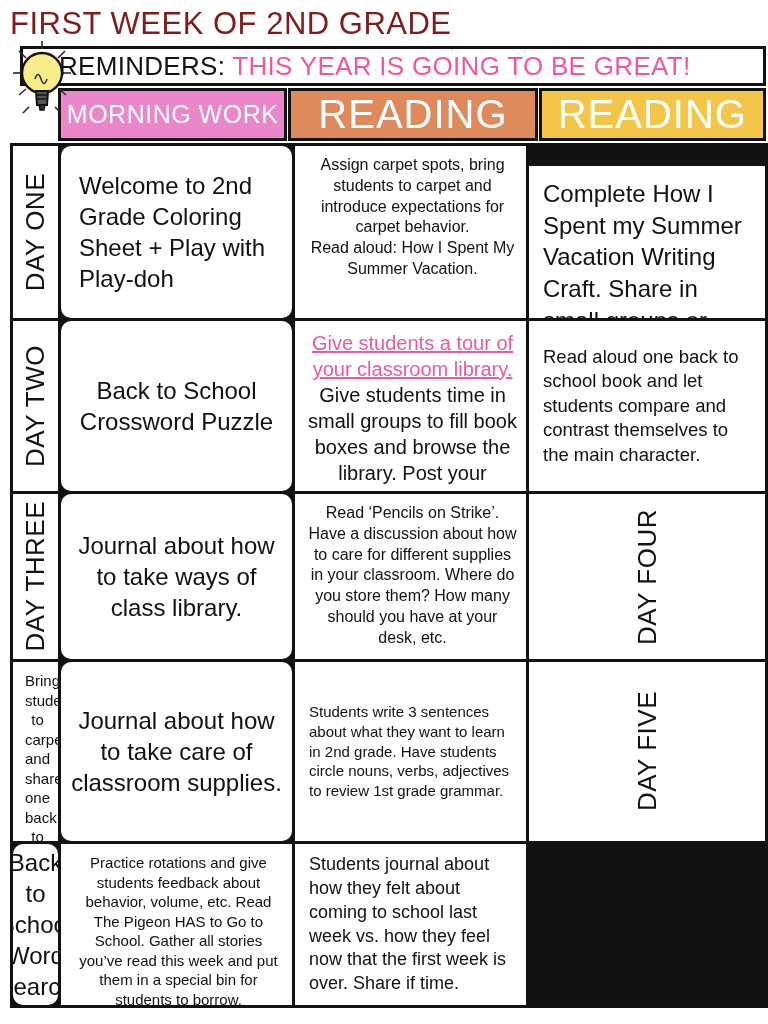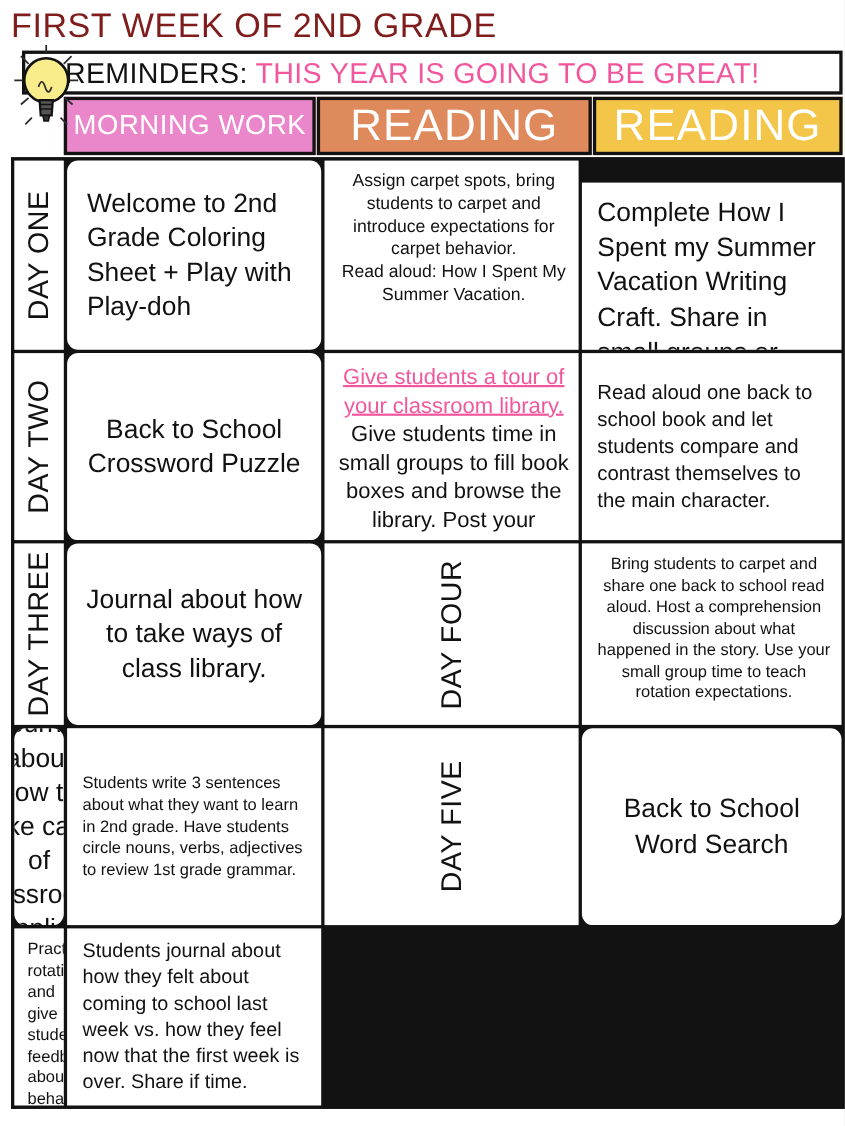--- a/index.html
+++ b/index.html
@@ -131,20 +131,21 @@
         <span>DAY TWO</span>
       </div>
     <div class="cell morning">Back to School Crossword Puzzle</div>
     <div class="cell reading r1"><a class="pink-link">Give students a tour of your classroom library.</a><span>Give students time in small groups to fill book boxes and browse the library. Post your classroom library expectations.</span></div>
     <div class="cell writing w1">Read aloud one back to school book and let students compare and contrast themselves to the main character.</div>
 
     <div class="cell day">
         <span>DAY THREE</span>
       </div>
     <div class="cell morning">Journal about how to take ways of class library.</div>
+    <div class="cell reading r2">Read ‘Pencils on Strike’. Have a discussion about how to care for different supplies in your classroom. Where do you store them? How many should you have at your desk, etc.</div>
 
     <div class="cell day">
         <span>DAY FOUR</span>
       </div>
     <div class="cell reading r3">Bring students to carpet and share one back to school read aloud. Host a comprehension discussion about what happened in the story. Use your small group time to teach rotation expectations.</div>
     <div class="cell morning">Journal about how to take care of classroom supplies.</div>
     <div class="cell writing w3">Students write 3 sentences about what they want to learn in 2nd grade. Have students circle nouns, verbs, adjectives to review 1st grade grammar.</div>
 
     <div class="cell day">
         <span>DAY FIVE</span>

